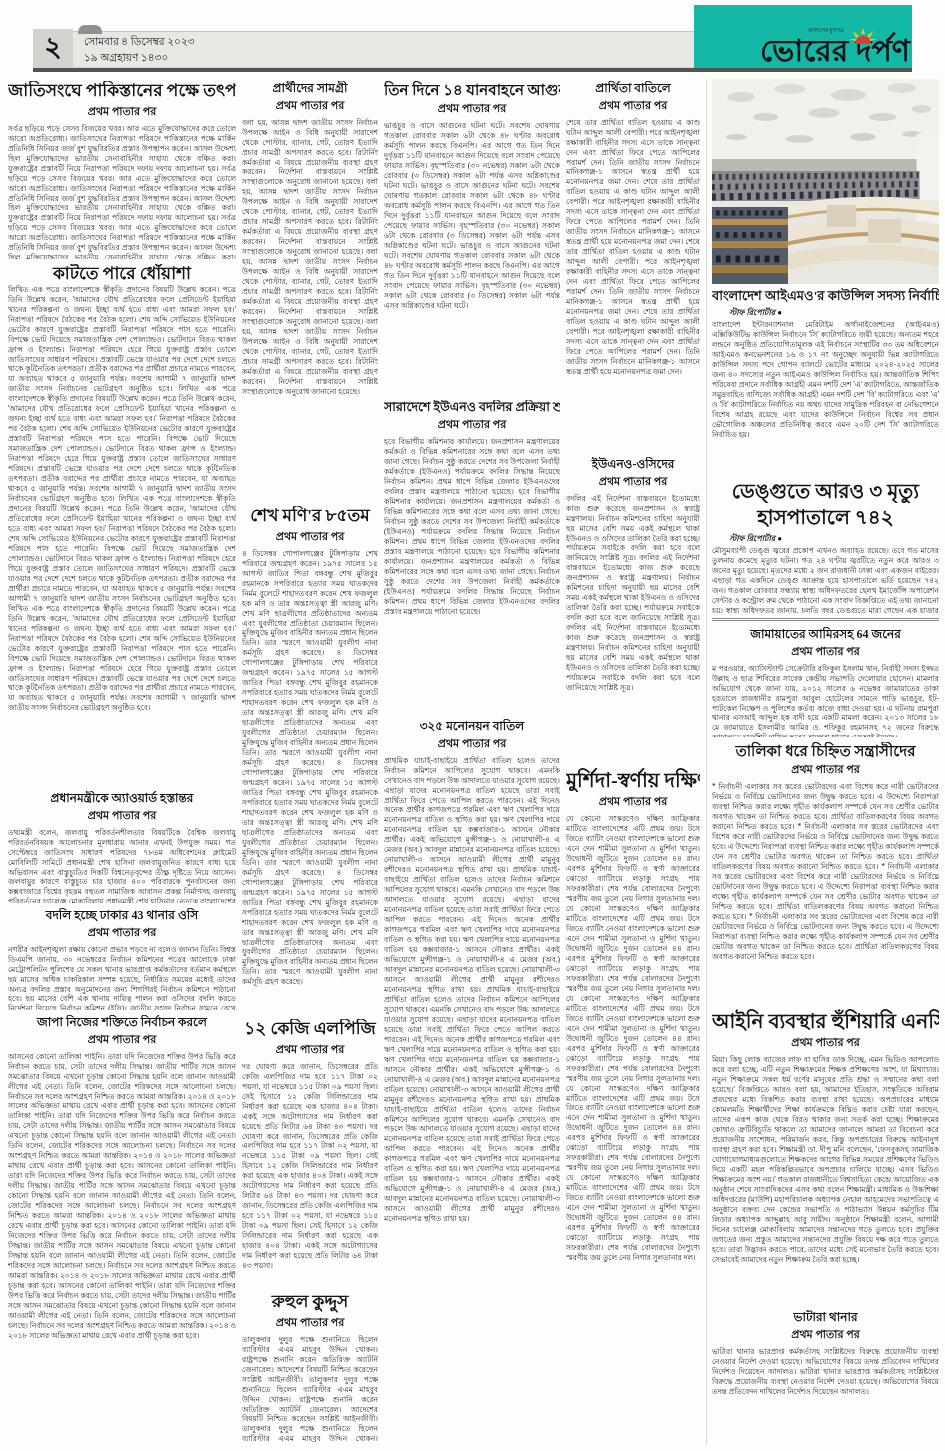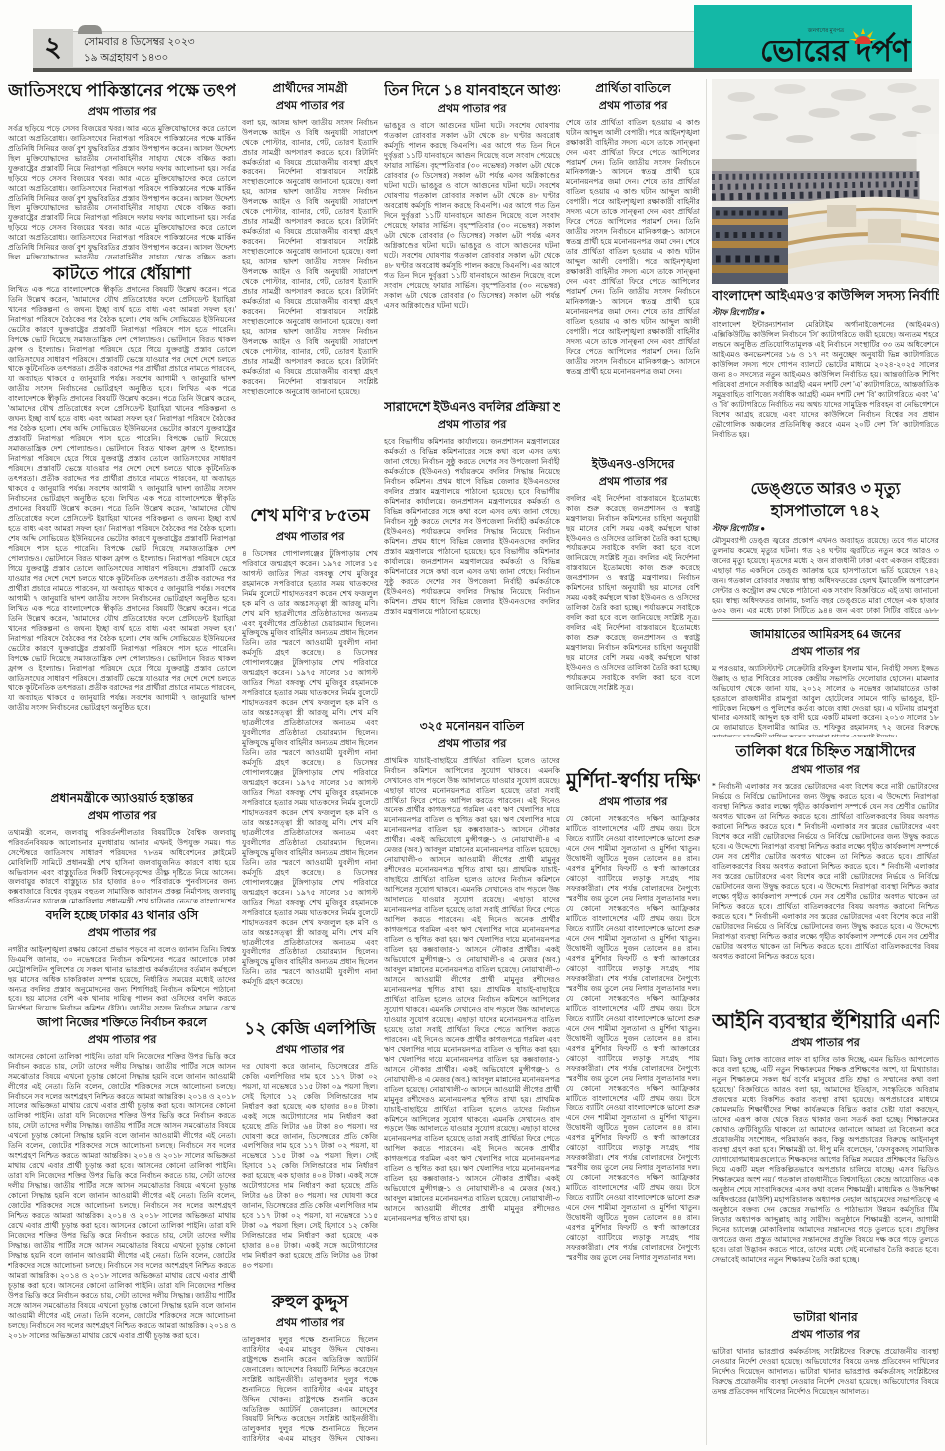--- a/index.html
+++ b/index.html
@@ -18,24 +18,24 @@
   .sun{position:absolute;left:88px;top:-8px}
 
   
   .content{position:absolute;left:8px;top:79px;width:929px;height:1366px;display:flex;gap:6px}
   .col{display:flex;flex-direction:column;overflow:hidden;flex:none}
   .c1{width:228px}.c2{width:136px}.c3{width:176px}.c4{width:134px}
   .c5{width:233px;border-left:1px solid #dcdcd7;padding-left:5px}
   .sec{overflow:hidden;flex:none;margin-bottom:3px}
   .grow{flex:1 1 auto}
   .hl{font-weight:bold;text-align:center;white-space:nowrap;overflow:hidden;line-height:1.22;margin-top:2px}
-  .sz20{font-size:16px}.sz17{font-size:17px}.sz16{font-size:12px}.sz15{font-size:15px}
+  .sz20{font-size:20px}.sz17{font-size:17px}.sz16{font-size:12px}.sz15{font-size:15px}
   .sz14{font-size:20px}.sz13{font-size:13px}.sz12{font-size:12.5px}
   .cont{font-size:11px;font-weight:bold;text-align:center;margin:1px 0 2px}
-  .byline{font-size:8px;font-weight:bold;font-style:italic;margin:2px 0 1px}
+  .byline{font-size:8px;font-weight:bold;font-style:italic;margin:2px 17px 1px}
   .body{font-size:7.5px;line-height:1.33;text-align:justify;word-break:break-word;color:#1b1b1b}
   .sep{border:0;border-top:3px double #8d8d89;margin:2px 0 4px}
   .photo{width:100%;height:205px;margin-bottom:2px;display:block}
 </style>
 </head>
 <body>
 
 <div class="hdr-bar"></div>
 <div class="notch"></div>
 <div class="hdr-rule"></div>

